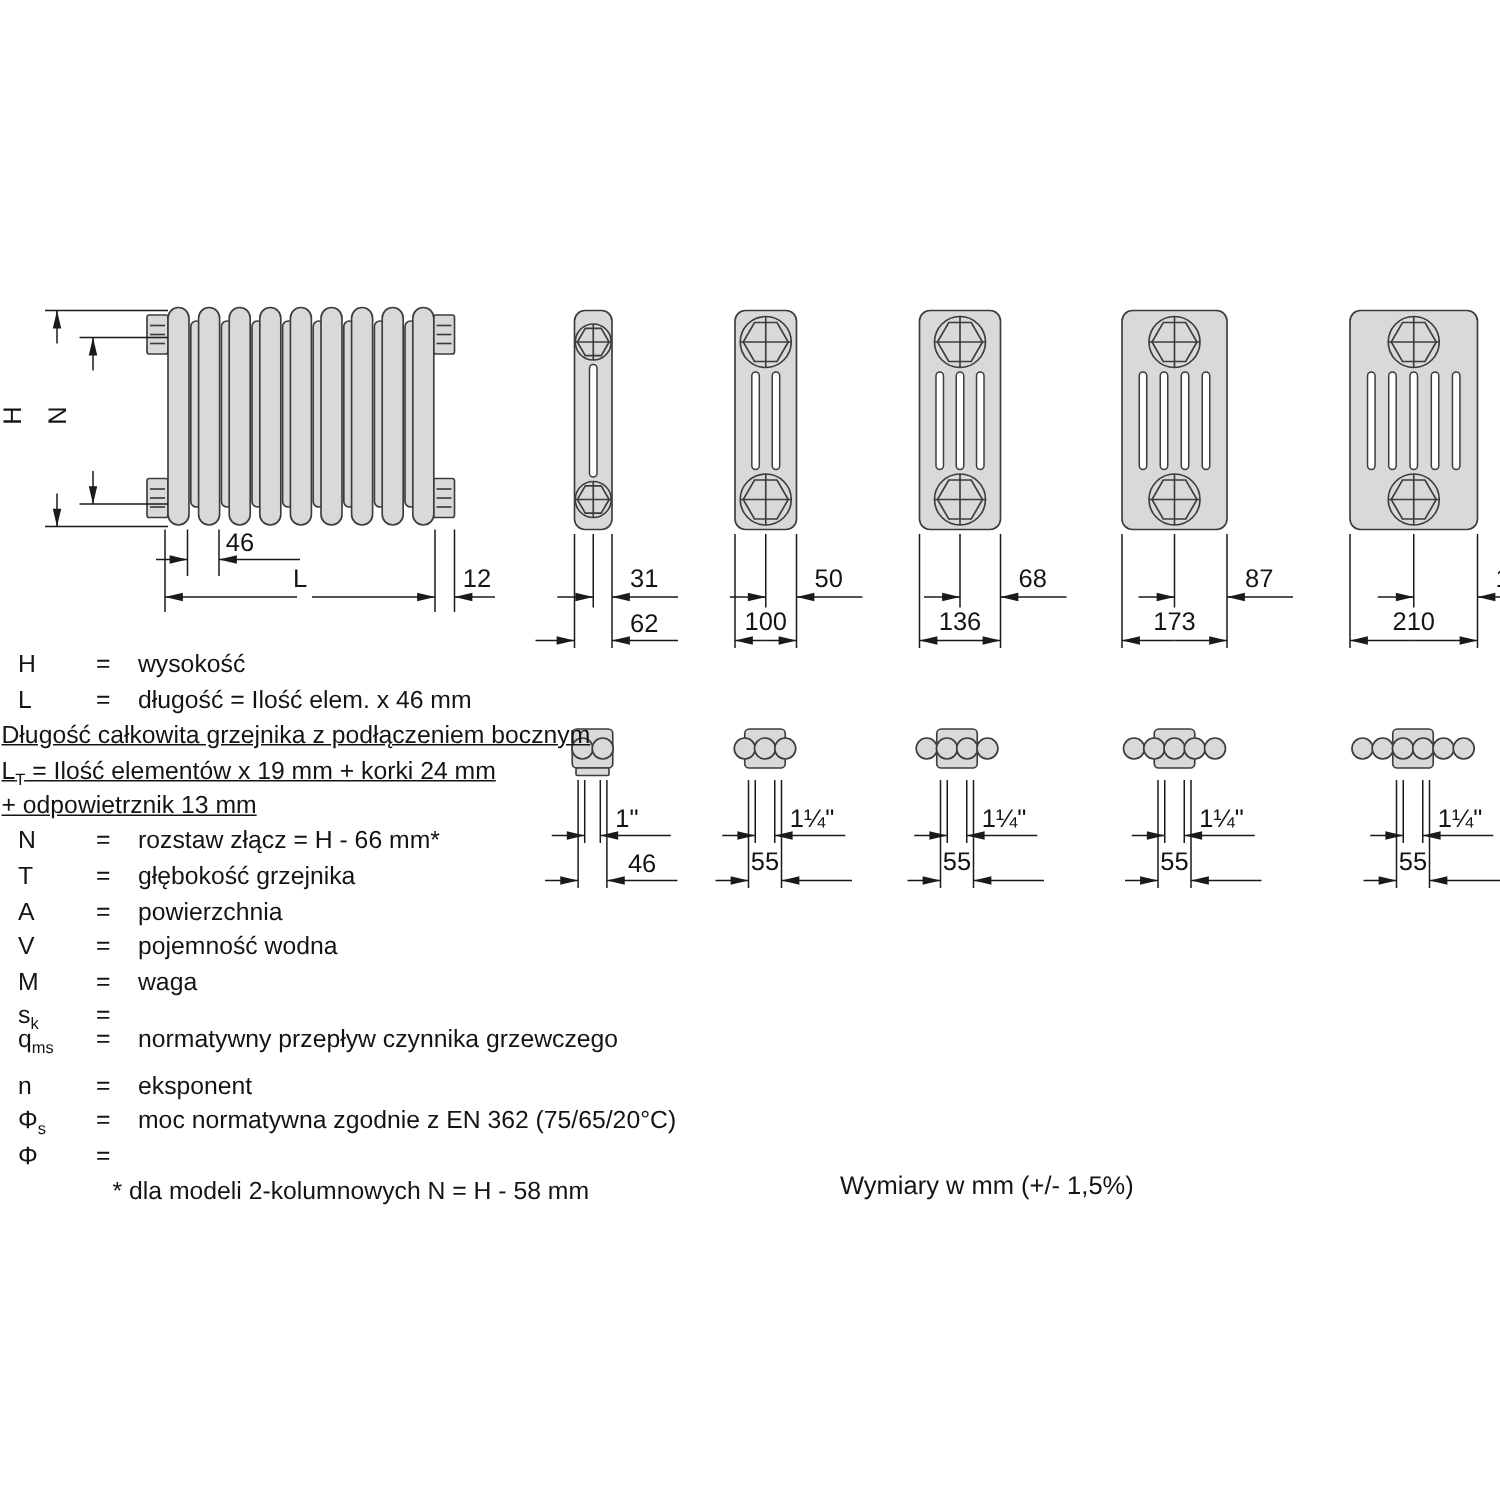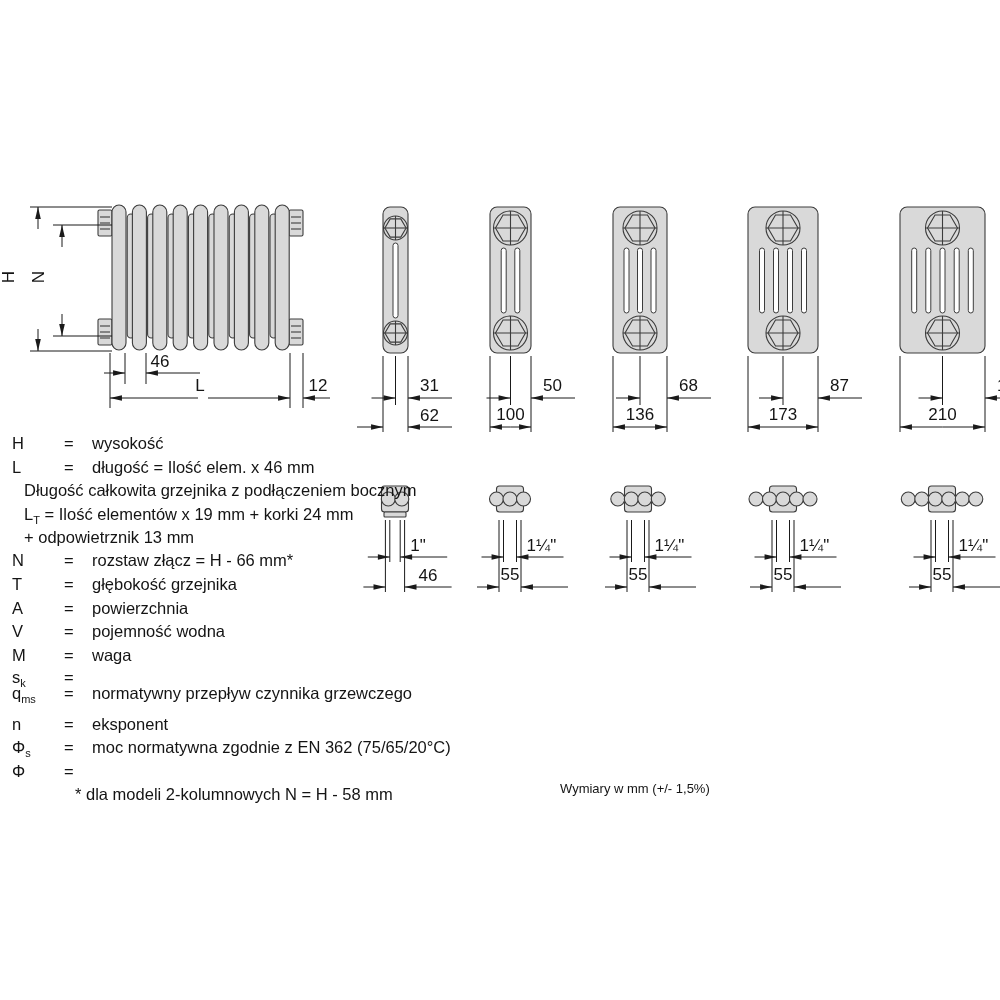--- a/index.html
+++ b/index.html
@@ -12,24 +12,24 @@
   .slot{fill:#ffffff;stroke:#3c3c3c;stroke-width:1;}
   .sym{fill:none;stroke:#3c3c3c;stroke-width:1.1;}
   .dim{stroke:#1a1a1a;stroke-width:1;fill:none;}
   text.dlabel{font:17px "Liberation Sans",sans-serif;fill:#141414;}
   #arr path{fill:#1a1a1a;}
   .legend{position:absolute;left:0;top:0;width:600px;height:820px;}
   .lrow{position:absolute;left:0;width:600px;height:22px;font-size:16.5px;white-space:nowrap;}
   .c-sym{position:absolute;left:12px;}
   .c-eq{position:absolute;left:64px;}
   .c-txt{position:absolute;left:92px;white-space:nowrap;}
-  .p7{position:absolute;left:24px;white-space:nowrap;}
+  .p7{position:absolute;left:1px;white-space:nowrap;text-decoration:underline;}
   .p75{position:absolute;left:75px;white-space:nowrap;}
   sub{font-size:11px;line-height:0;}
-  .footer-note{position:absolute;left:560px;top:781px;font-size:13px;white-space:nowrap;}
+  .footer-note{position:absolute;left:560px;top:781px;font-size:17px;white-space:nowrap;}
 </style>
 </head>
 <body>
 
 <svg id="drawing" width="1000" height="1000" viewBox="0 0 1000 1000">
   <defs>
     <marker id="arr" viewBox="0 0 12 6" refX="11.5" refY="3" markerWidth="13" markerHeight="6.5" orient="auto" markerUnits="userSpaceOnUse">
       <path d="M0.5,0.4 L11.5,3 L0.5,5.6 z"></path>
     </marker>
   </defs>

